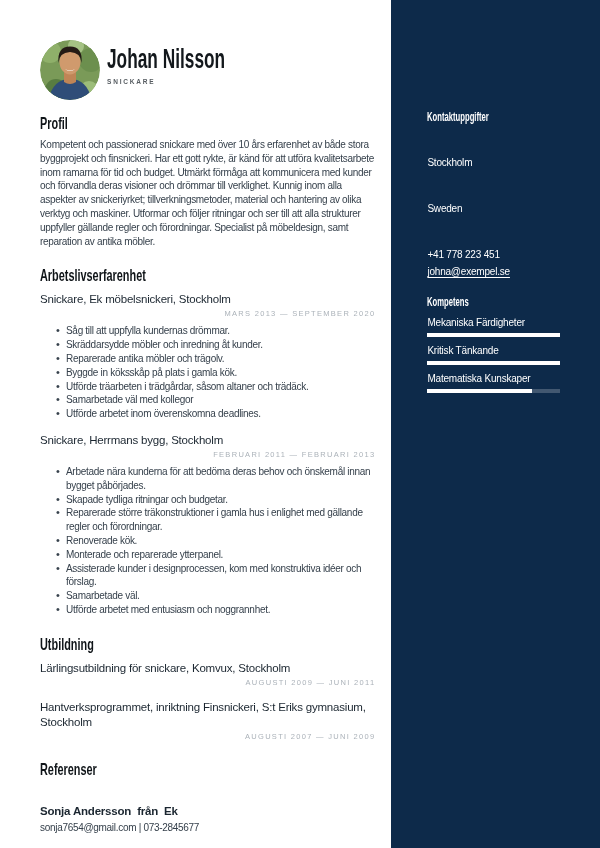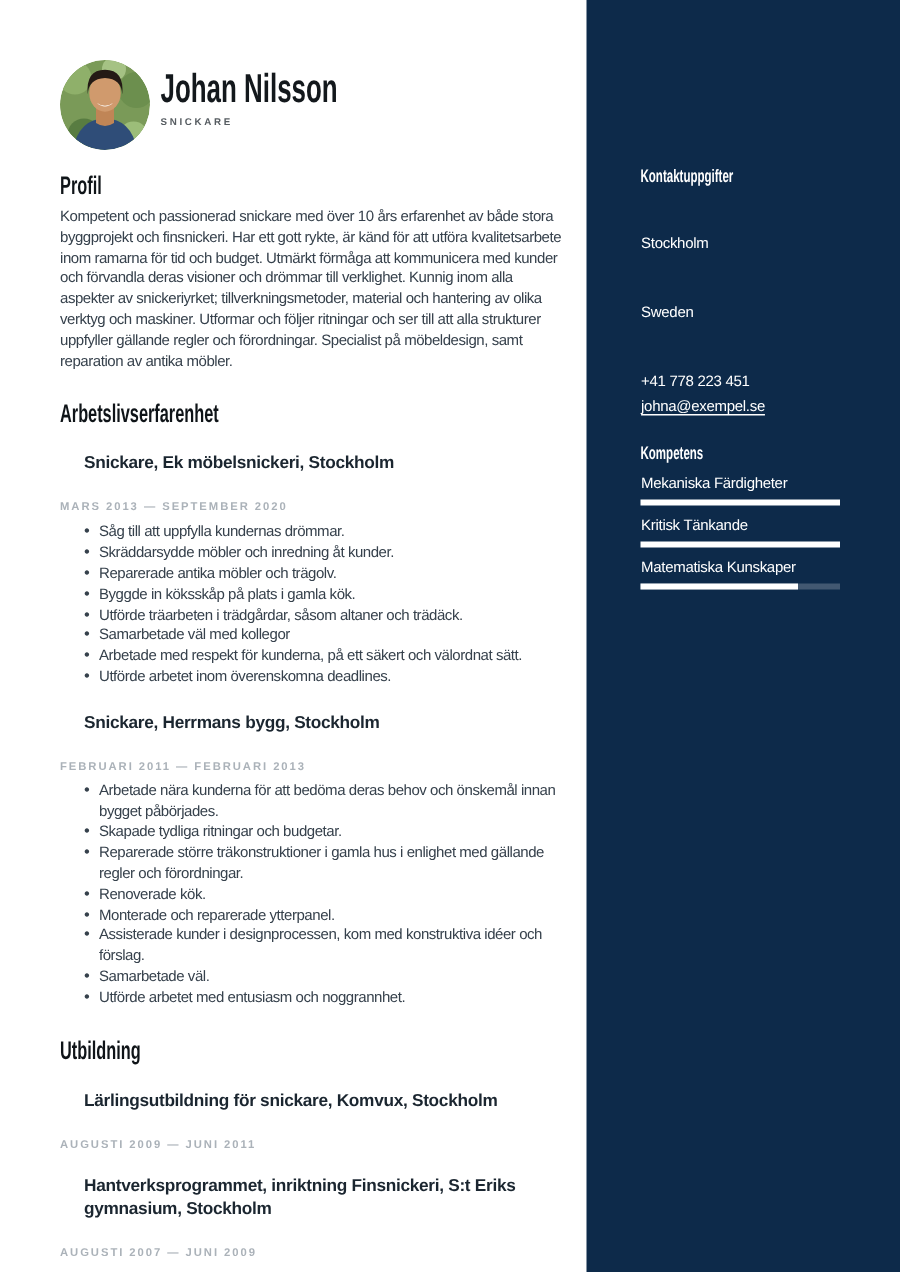--- a/index.html
+++ b/index.html
@@ -38,26 +38,26 @@
     color: #0f1418; white-space: nowrap;
     transform: scaleX(0.64); transform-origin: 0 50%;
   }
   .body-text, li, .ref-contact {
     font-size: 10px; letter-spacing: -0.3px; line-height: 13.8px; color: #36414c;
   }
   .body-text { margin: 0; }
   .job { margin-top: 6px; }
   .job + .job, .edu + .edu { margin-top: 12px; }
   .item-title {
-    font-size: 11.5px; line-height: 15px; font-weight: bold;
-    letter-spacing: -0.2px; color: #1b2630; margin: 16px;
+    font-size: 11.5px; line-height: 15px; font-weight: normal;
+    letter-spacing: -0.2px; color: #1b2630; margin: 0;
   }
   .dates {
     margin: 2px 0 5px 0; font-size: 7.5px; line-height: 10px;
-    letter-spacing: 1.3px; color: #abb2b9; font-weight: bold;
+    letter-spacing: 1.3px; color: #abb2b9; font-weight: normal; text-align: right;
   }
   ul.bullets { margin: 0; padding: 0 0 0 26px; list-style: none; }
   ul.bullets li { position: relative; }
   ul.bullets li::before {
     content: "\2022";
     position: absolute; left: -10px; top: 0;
     font-size: 11px; color: #36414c;
   }
   .edu { margin-top: 6px; }
   .ref { margin-top: 24px; }
@@ -135,21 +135,20 @@
           <div class="job">
             <h4 class="item-title">Snickare, Ek möbelsnickeri, Stockholm</h4>
             <div class="dates">MARS 2013 — SEPTEMBER 2020</div>
             <ul class="bullets">
               <li>Såg till att uppfylla kundernas drömmar.</li>
               <li>Skräddarsydde möbler och inredning åt kunder.</li>
               <li>Reparerade antika möbler och trägolv.</li>
               <li>Byggde in köksskåp på plats i gamla kök.</li>
               <li>Utförde träarbeten i trädgårdar, såsom altaner och trädäck.</li>
               <li>Samarbetade väl med kollegor</li>
-              <li>Arbetade med respekt för kunderna, på ett säkert och välordnat sätt.</li>
               <li>Utförde arbetet inom överenskomna deadlines.</li>
             </ul>
           </div>
           <div class="job">
             <h4 class="item-title">Snickare, Herrmans bygg, Stockholm</h4>
             <div class="dates">FEBRUARI 2011 — FEBRUARI 2013</div>
             <ul class="bullets">
               <li>Arbetade nära kunderna för att bedöma deras behov och önskemål innan bygget påbörjades.</li>
               <li>Skapade tydliga ritningar och budgetar.</li>
               <li>Reparerade större träkonstruktioner i gamla hus i enlighet med gällande regler och förordningar.</li>

